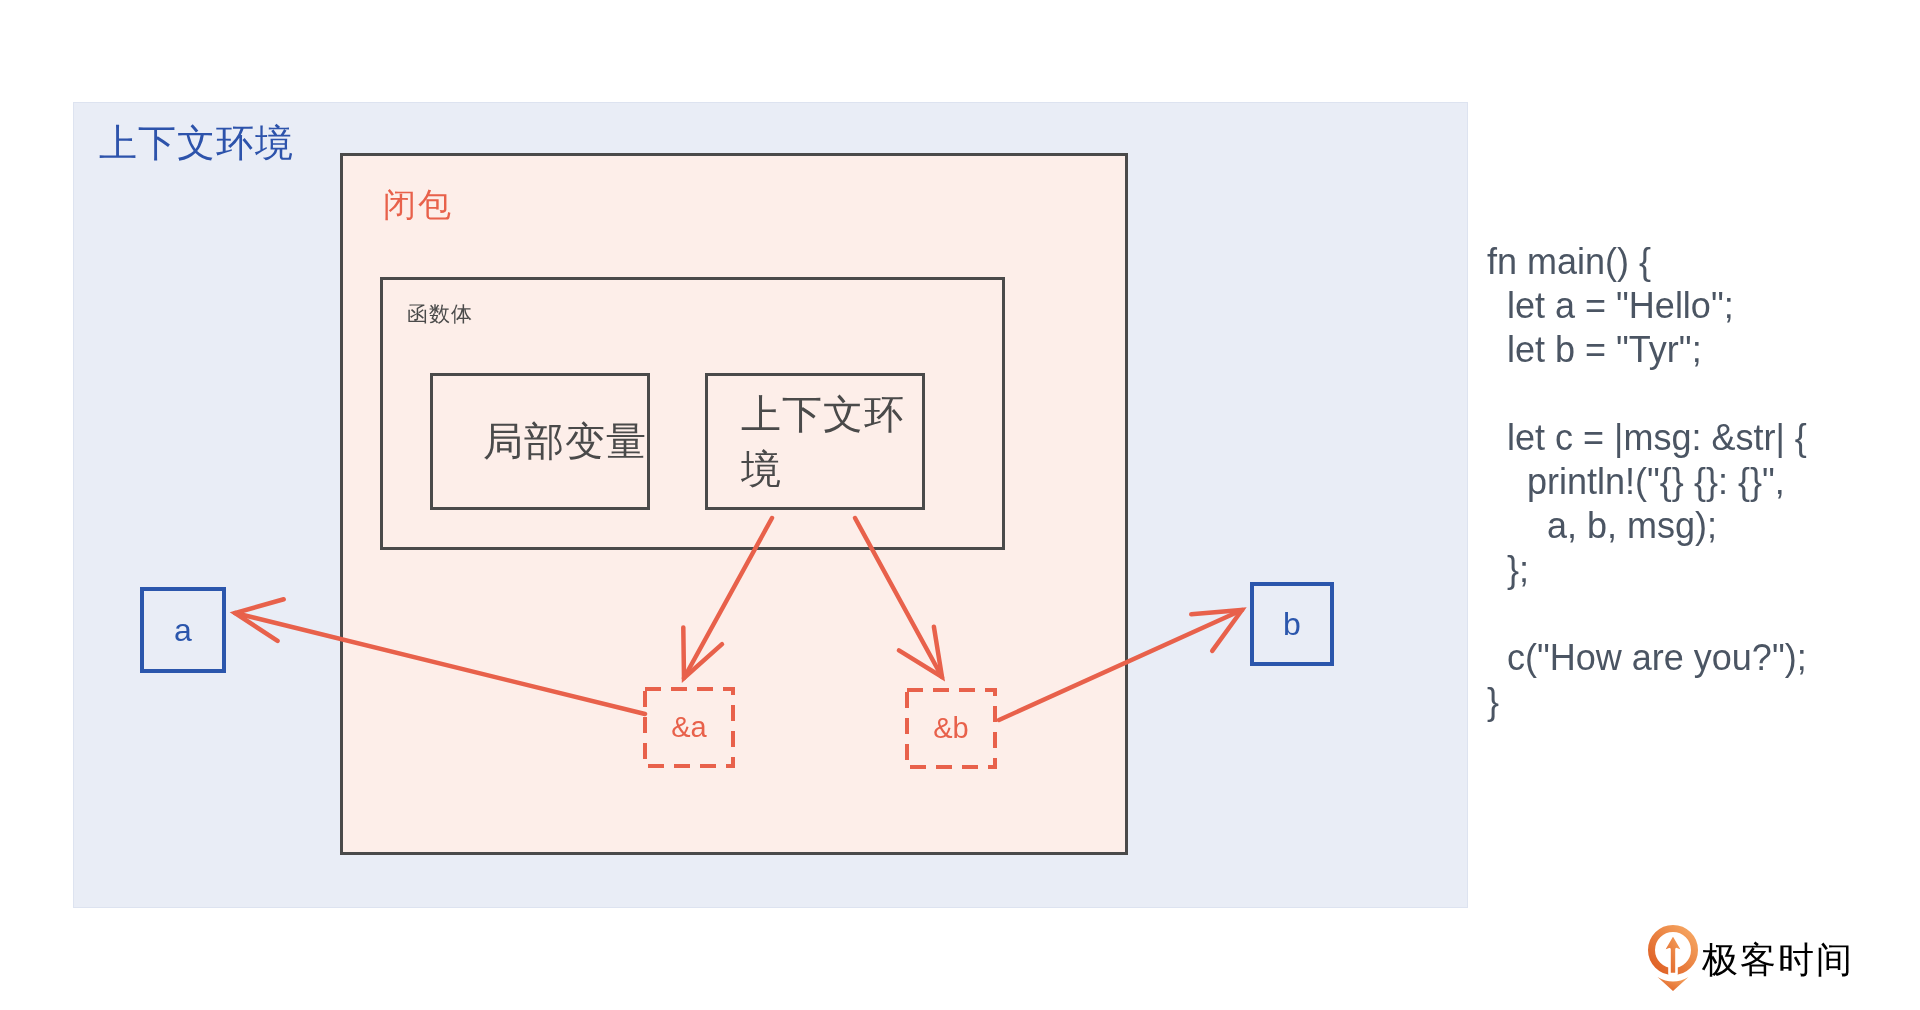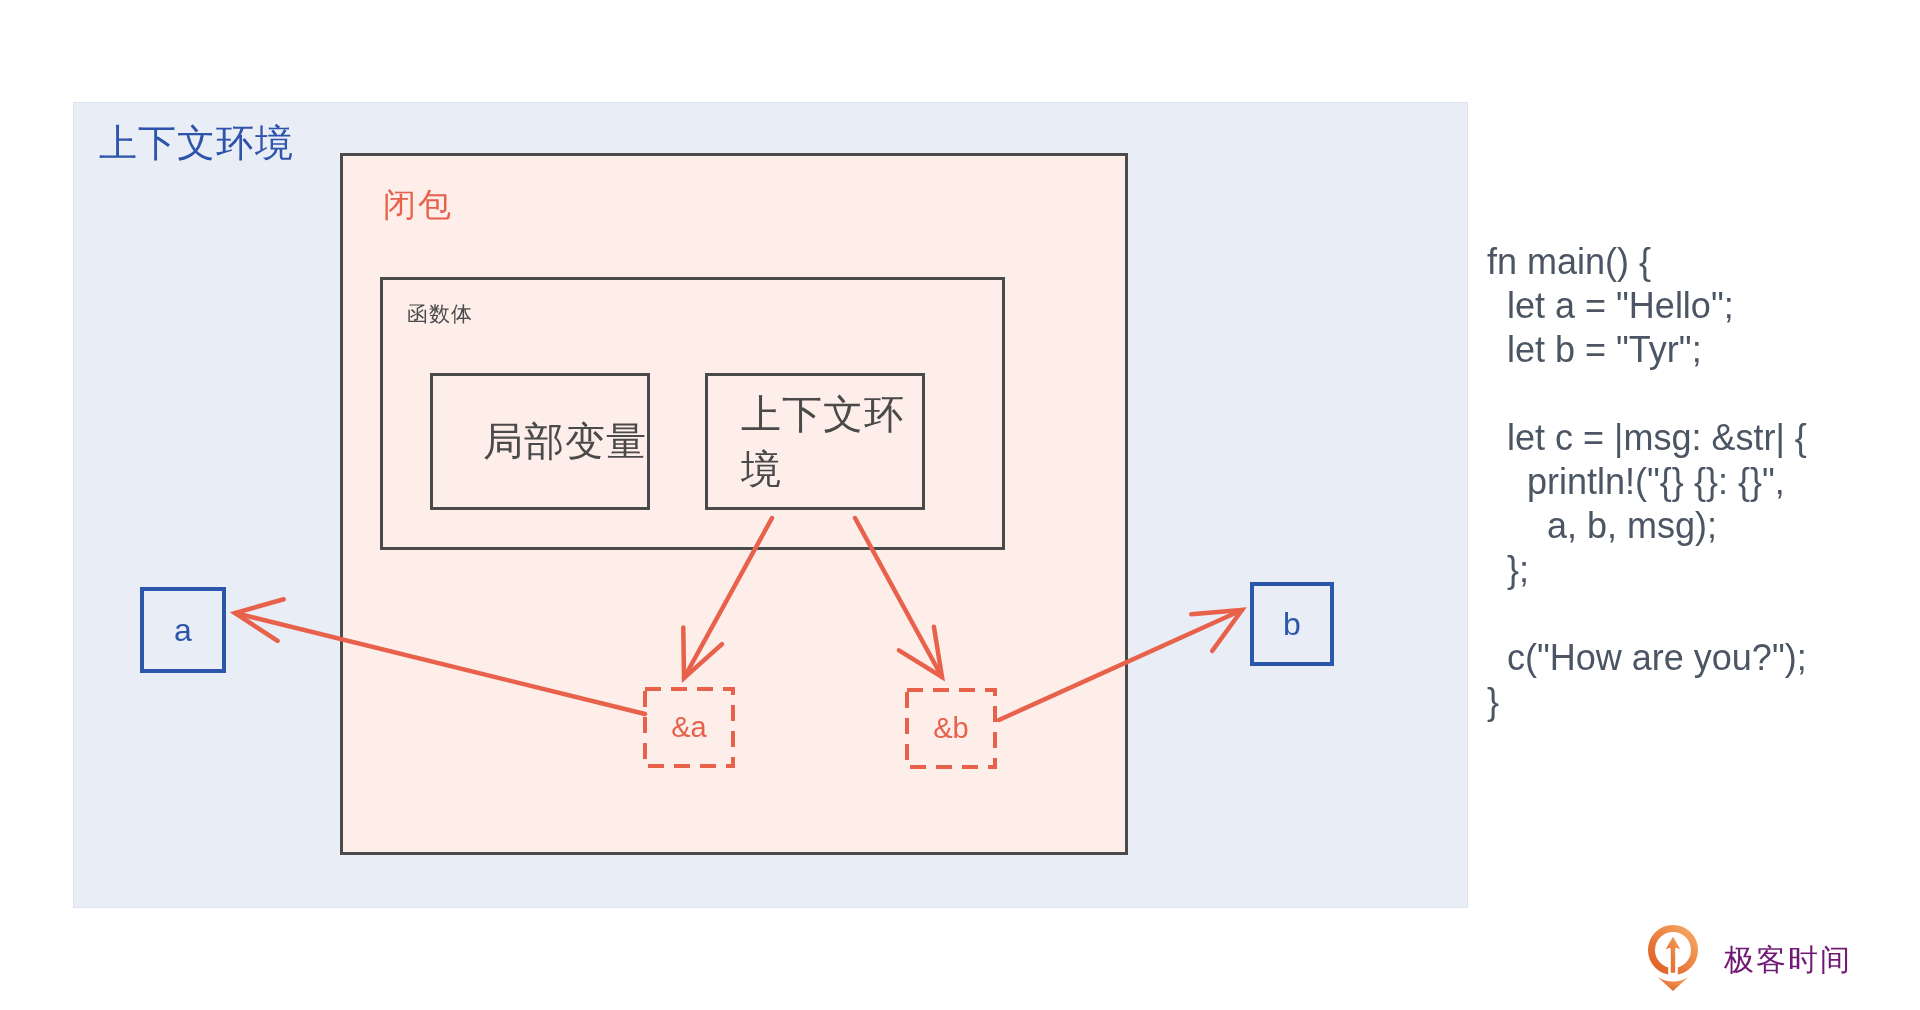--- a/index.html
+++ b/index.html
@@ -73,22 +73,22 @@
     position: absolute; left: 1487px; top: 240px;
     font-family: "Liberation Sans", "DejaVu Sans", sans-serif;
     font-size: 36px; line-height: 44px; color: #4b5563;
     white-space: pre;
   }
 
   
   .brand { position: absolute; left: 1644px; top: 922px; display: flex; align-items: center; }
   .brand-icon { width: 58px; height: 70px; }
   .brand-text {
-    margin-left: 22px; margin-top: 6px;
-    font-size: 30px; color: #701a75; letter-spacing: 2px;
+    margin-left: 0; margin-top: 6px;
+    font-size: 36px; color: #000000; letter-spacing: 2px;
   }
 </style>
 </head>
 <body>
 
 <div class="stage">
 
   <div class="context-box"></div>
   <div class="context-label">上下文环境</div>
 

